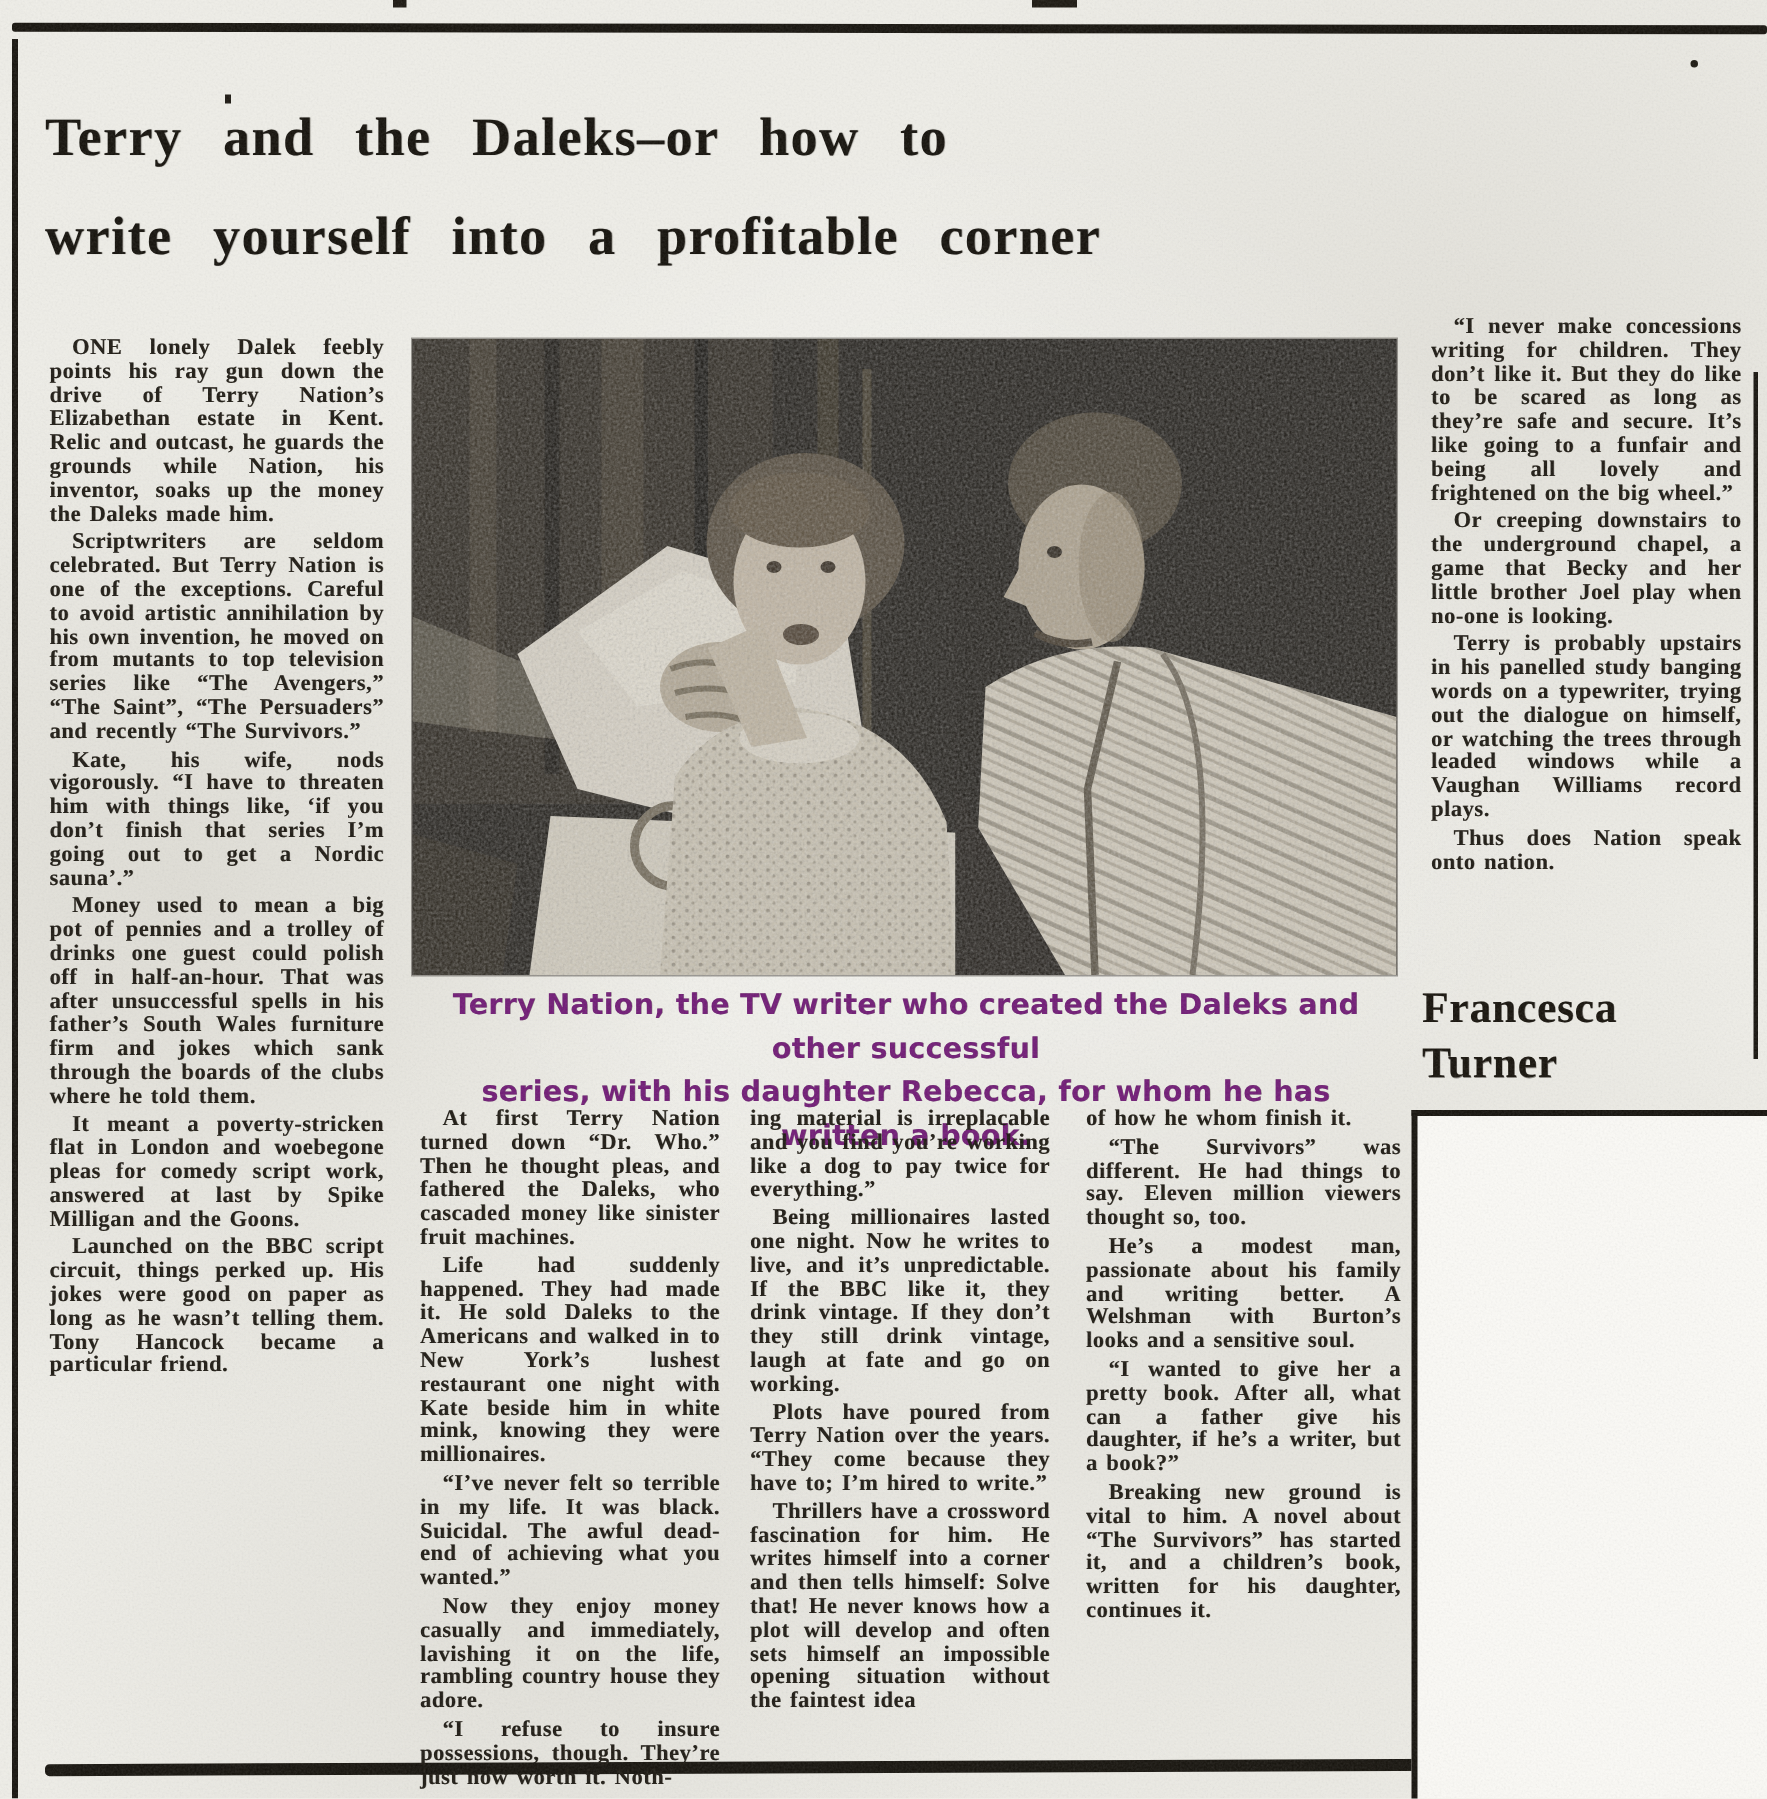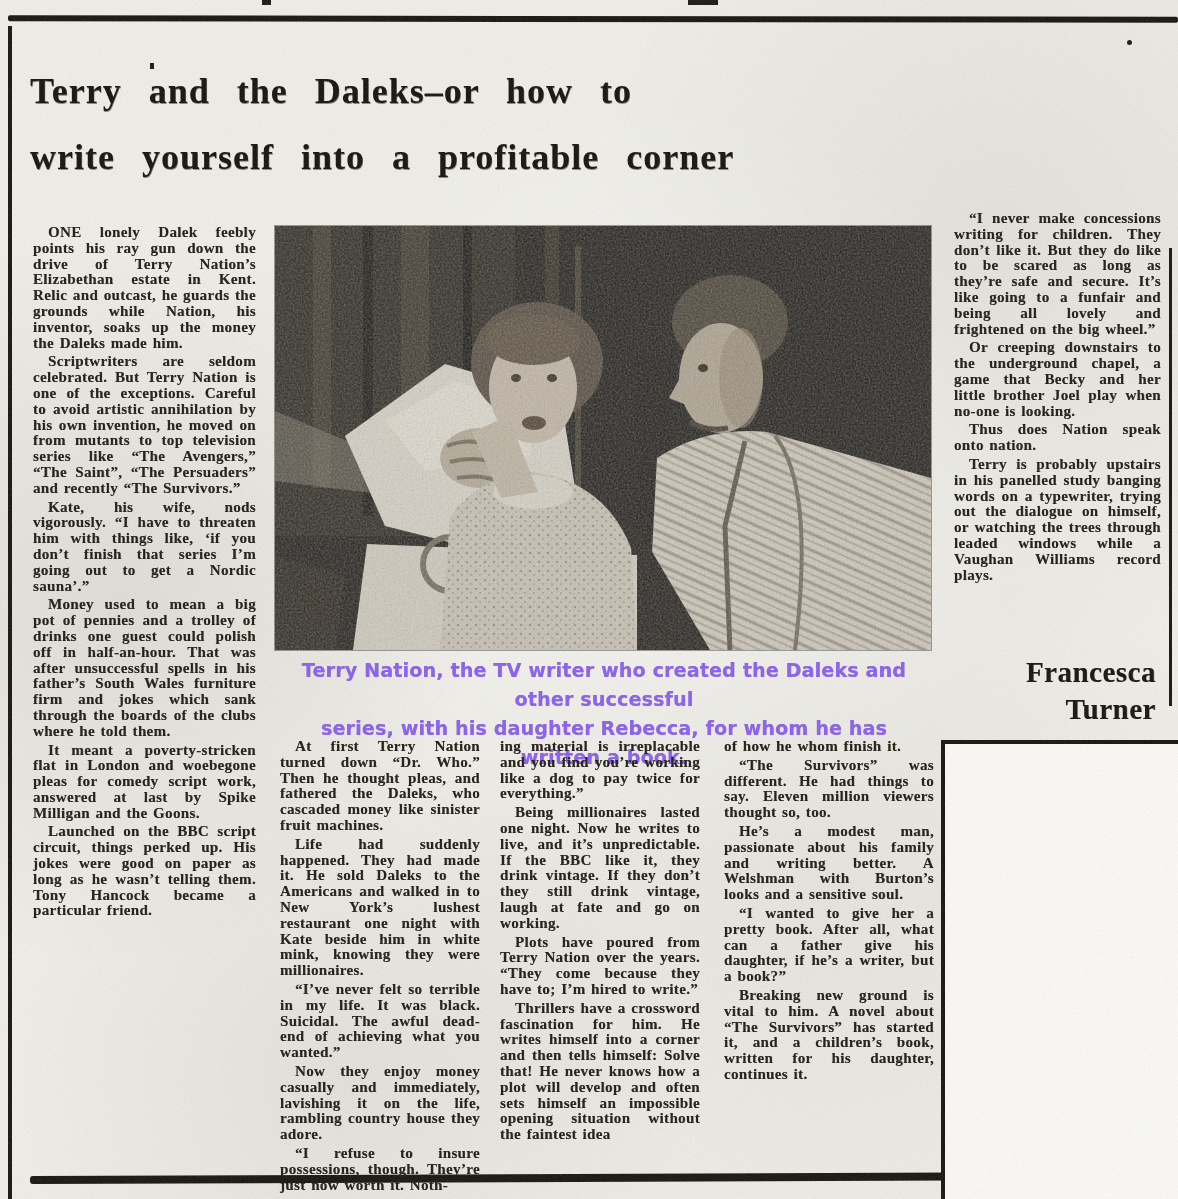--- a/index.html
+++ b/index.html
@@ -51,28 +51,28 @@
 
   .photo-wrap{
     position:absolute;left:275px;top:226px;width:656px;height:424px;z-index:10;
     background:#181510;box-shadow:0 0 0 1px rgba(20,16,10,.4);
   }
   .photo-wrap svg{display:block;}
 
   .caption{
     position:absolute;left:278px;top:656px;width:652px;z-index:10;
     font-family:"DejaVu Sans", sans-serif;font-weight:700;
-    font-size:19px;line-height:29px;color:#8b5cf6;text-align:center;
+    font-size:19px;line-height:29px;color:#701a75;text-align:center;
     letter-spacing:.2px;text-shadow:.3px .3px .3px rgba(20,15,5,.4);
   }
 
   .byline{
     position:absolute;left:948px;top:654px;width:208px;z-index:10;
     color:#15110a;font-weight:700;font-size:29px;line-height:37px;
-    text-align:right;letter-spacing:.5px;
+    letter-spacing:.5px;
     text-shadow:.4px .4px .4px rgba(15,12,5,.45);
   }
 
   .adjacent-box{
     position:absolute;left:941px;top:740px;width:245px;height:467px;z-index:8;
     background:#fbfaf6;
     border-top:4px solid #14110b;border-left:4px solid #14110b;
   }
 </style>
 </head>
@@ -173,22 +173,22 @@
 </div>
 
 <div class="caption">
   <div>Terry Nation, the TV writer who created the Daleks and other successful</div>
   <div>series, with his daughter Rebecca, for whom he has written a book.</div>
 </div>
 
 <div class="body-col right-col">
   <p>“I never make concessions writing for children. They don’t like it. But they do like to be scared as long as they’re safe and secure. It’s like going to a funfair and being all lovely and frightened on the big wheel.”</p>
   <p>Or creeping downstairs to the underground chapel, a game that Becky and her little brother Joel play when no-one is looking.</p>
+  <p>Terry is probably upstairs in his panelled study banging words on a typewriter, trying out the dialogue on himself, or watching the trees through leaded windows while a Vaughan Williams record plays.</p>
   <p>Thus does Nation speak onto nation.</p>
-  <p>Terry is probably upstairs in his panelled study banging words on a typewriter, trying out the dialogue on himself, or watching the trees through leaded windows while a Vaughan Williams record plays.</p>
 </div>
 
 <div class="byline">
   <div>Francesca</div>
   <div>Turner</div>
 </div>
 
 <div class="body-col bcol1">
   <p>At first Terry Nation turned down “Dr. Who.” Then he thought pleas, and fathered the Daleks, who cascaded money like sinister fruit machines.</p>
   <p>Life had suddenly happened. They had made it. He sold Daleks to the Americans and walked in to New York’s lushest restaurant one night with Kate beside him in white mink, knowing they were millionaires.</p>

